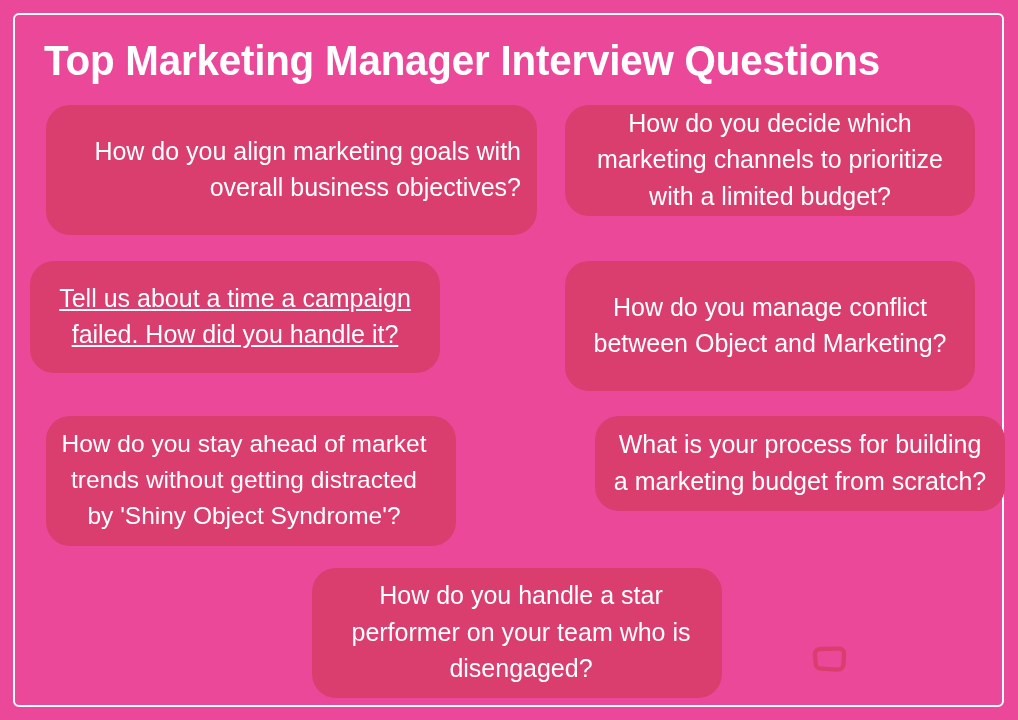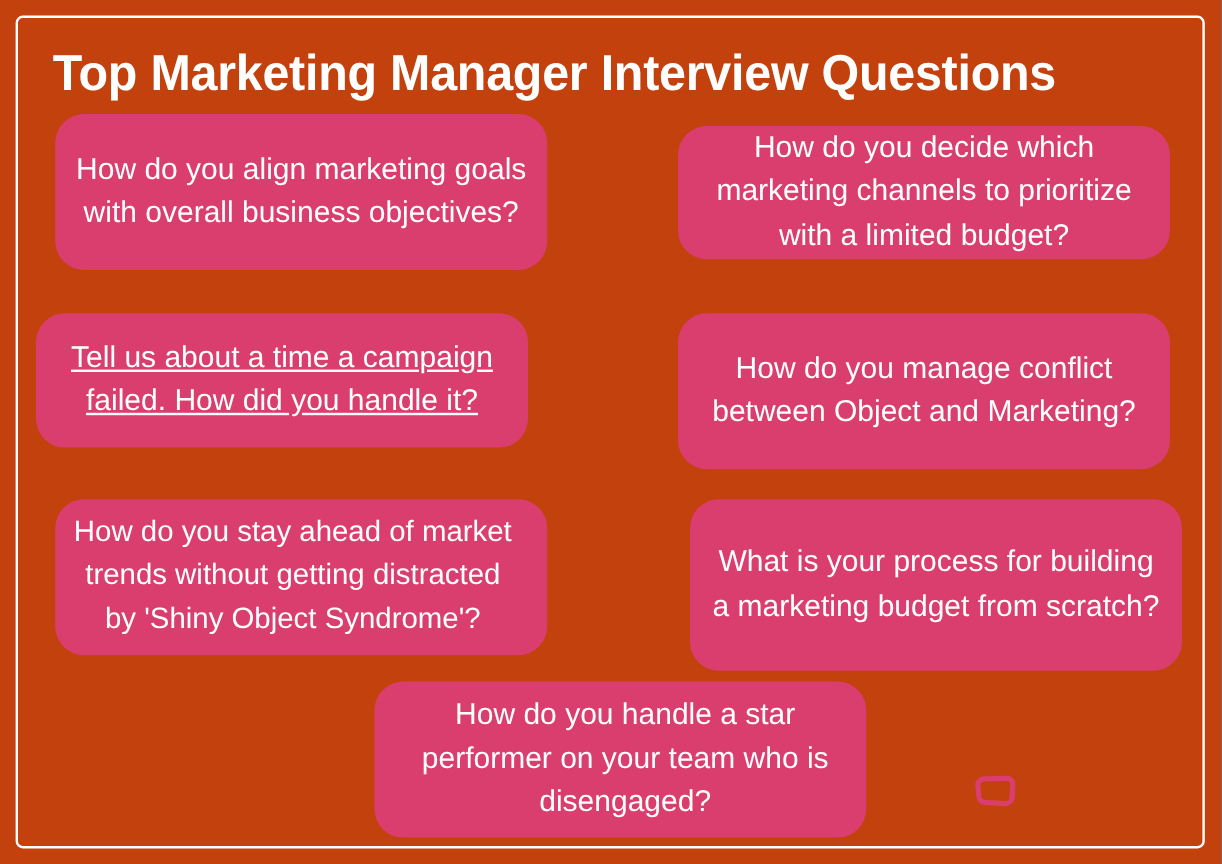--- a/index.html
+++ b/index.html
@@ -16,21 +16,21 @@
     font-family: "Liberation Sans", sans-serif;
     position: relative;
   }
 
   
   #infographic {
     position: absolute;
     left: 0; top: 0;
     width: 1018px;
     height: 720px;
-    background: #c2410c;
+    background: #ec4899;
   }
 
   #frame {
     position: absolute;
     left: 13px;
     top: 13px;
     width: 991px;
     height: 694px;
     border: 2px solid #ffffff;
     border-radius: 6px;
@@ -69,29 +69,29 @@
     font-weight: normal;
     padding: 4px 16px 6px 16px;
   }
 
   .card .card-text {
     display: block;
     width: 100%;
   }
 
   
-  #card-align          { left: 46px;  top: 95px; width: 410px; height: 130px; }
+  #card-align          { left: 46px;  top: 105px; width: 491px; height: 130px; text-align: right; }
   #card-campaign-fail  { left: 30px;  top: 261px; width: 410px; height: 112px; text-decoration: underline; }
   #card-market-trends  { left: 46px;  top: 416px; width: 410px; height: 130px;
                          font-size: 24.5px; line-height: 36px; padding-left: 10px; padding-right: 24px; }
 
   
   #card-channels       { left: 565px; top: 105px; width: 410px; height: 111px; }
   #card-conflict       { left: 565px; top: 261px; width: 410px; height: 130px; }
-  #card-budget         { left: 575px; top: 416px; width: 410px; height: 143px; }
+  #card-budget         { left: 595px; top: 416px; width: 410px; height: 95px; }
 
   
   #card-star-performer { left: 312px; top: 568px; width: 410px; height: 130px; padding-left: 24px; }
 
   
   #logo {
     position: absolute;
     left: 812px;
     top: 636px;
     width: 148px;

